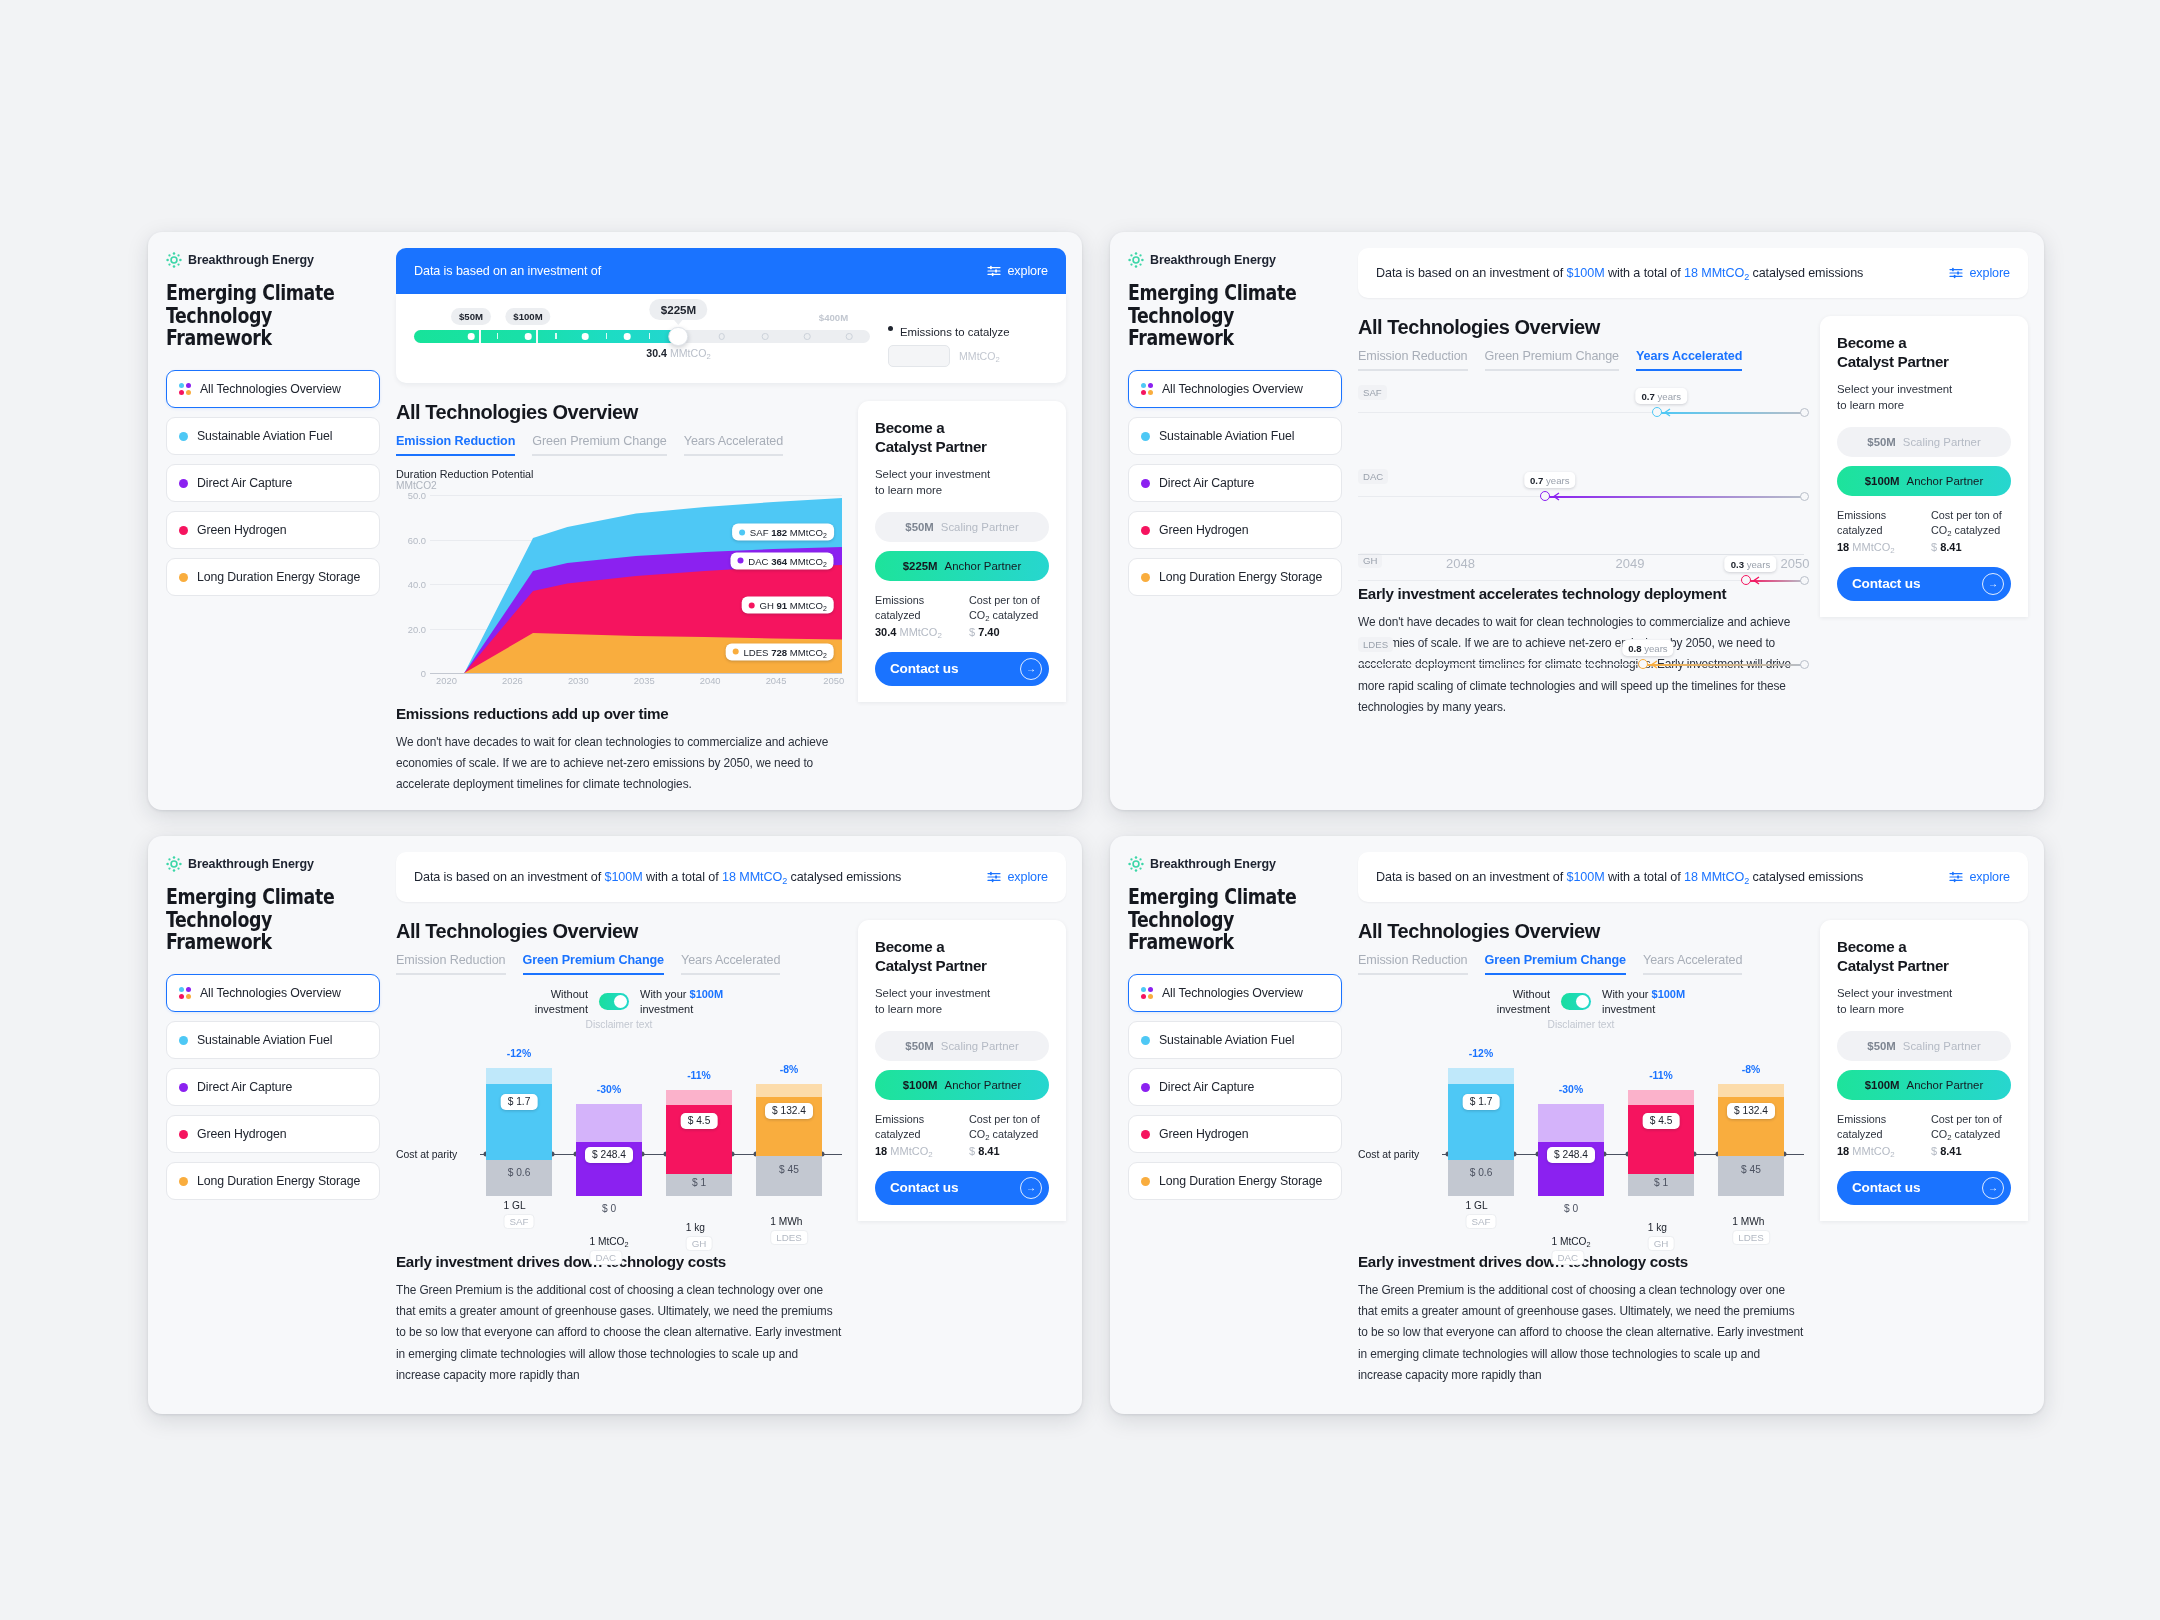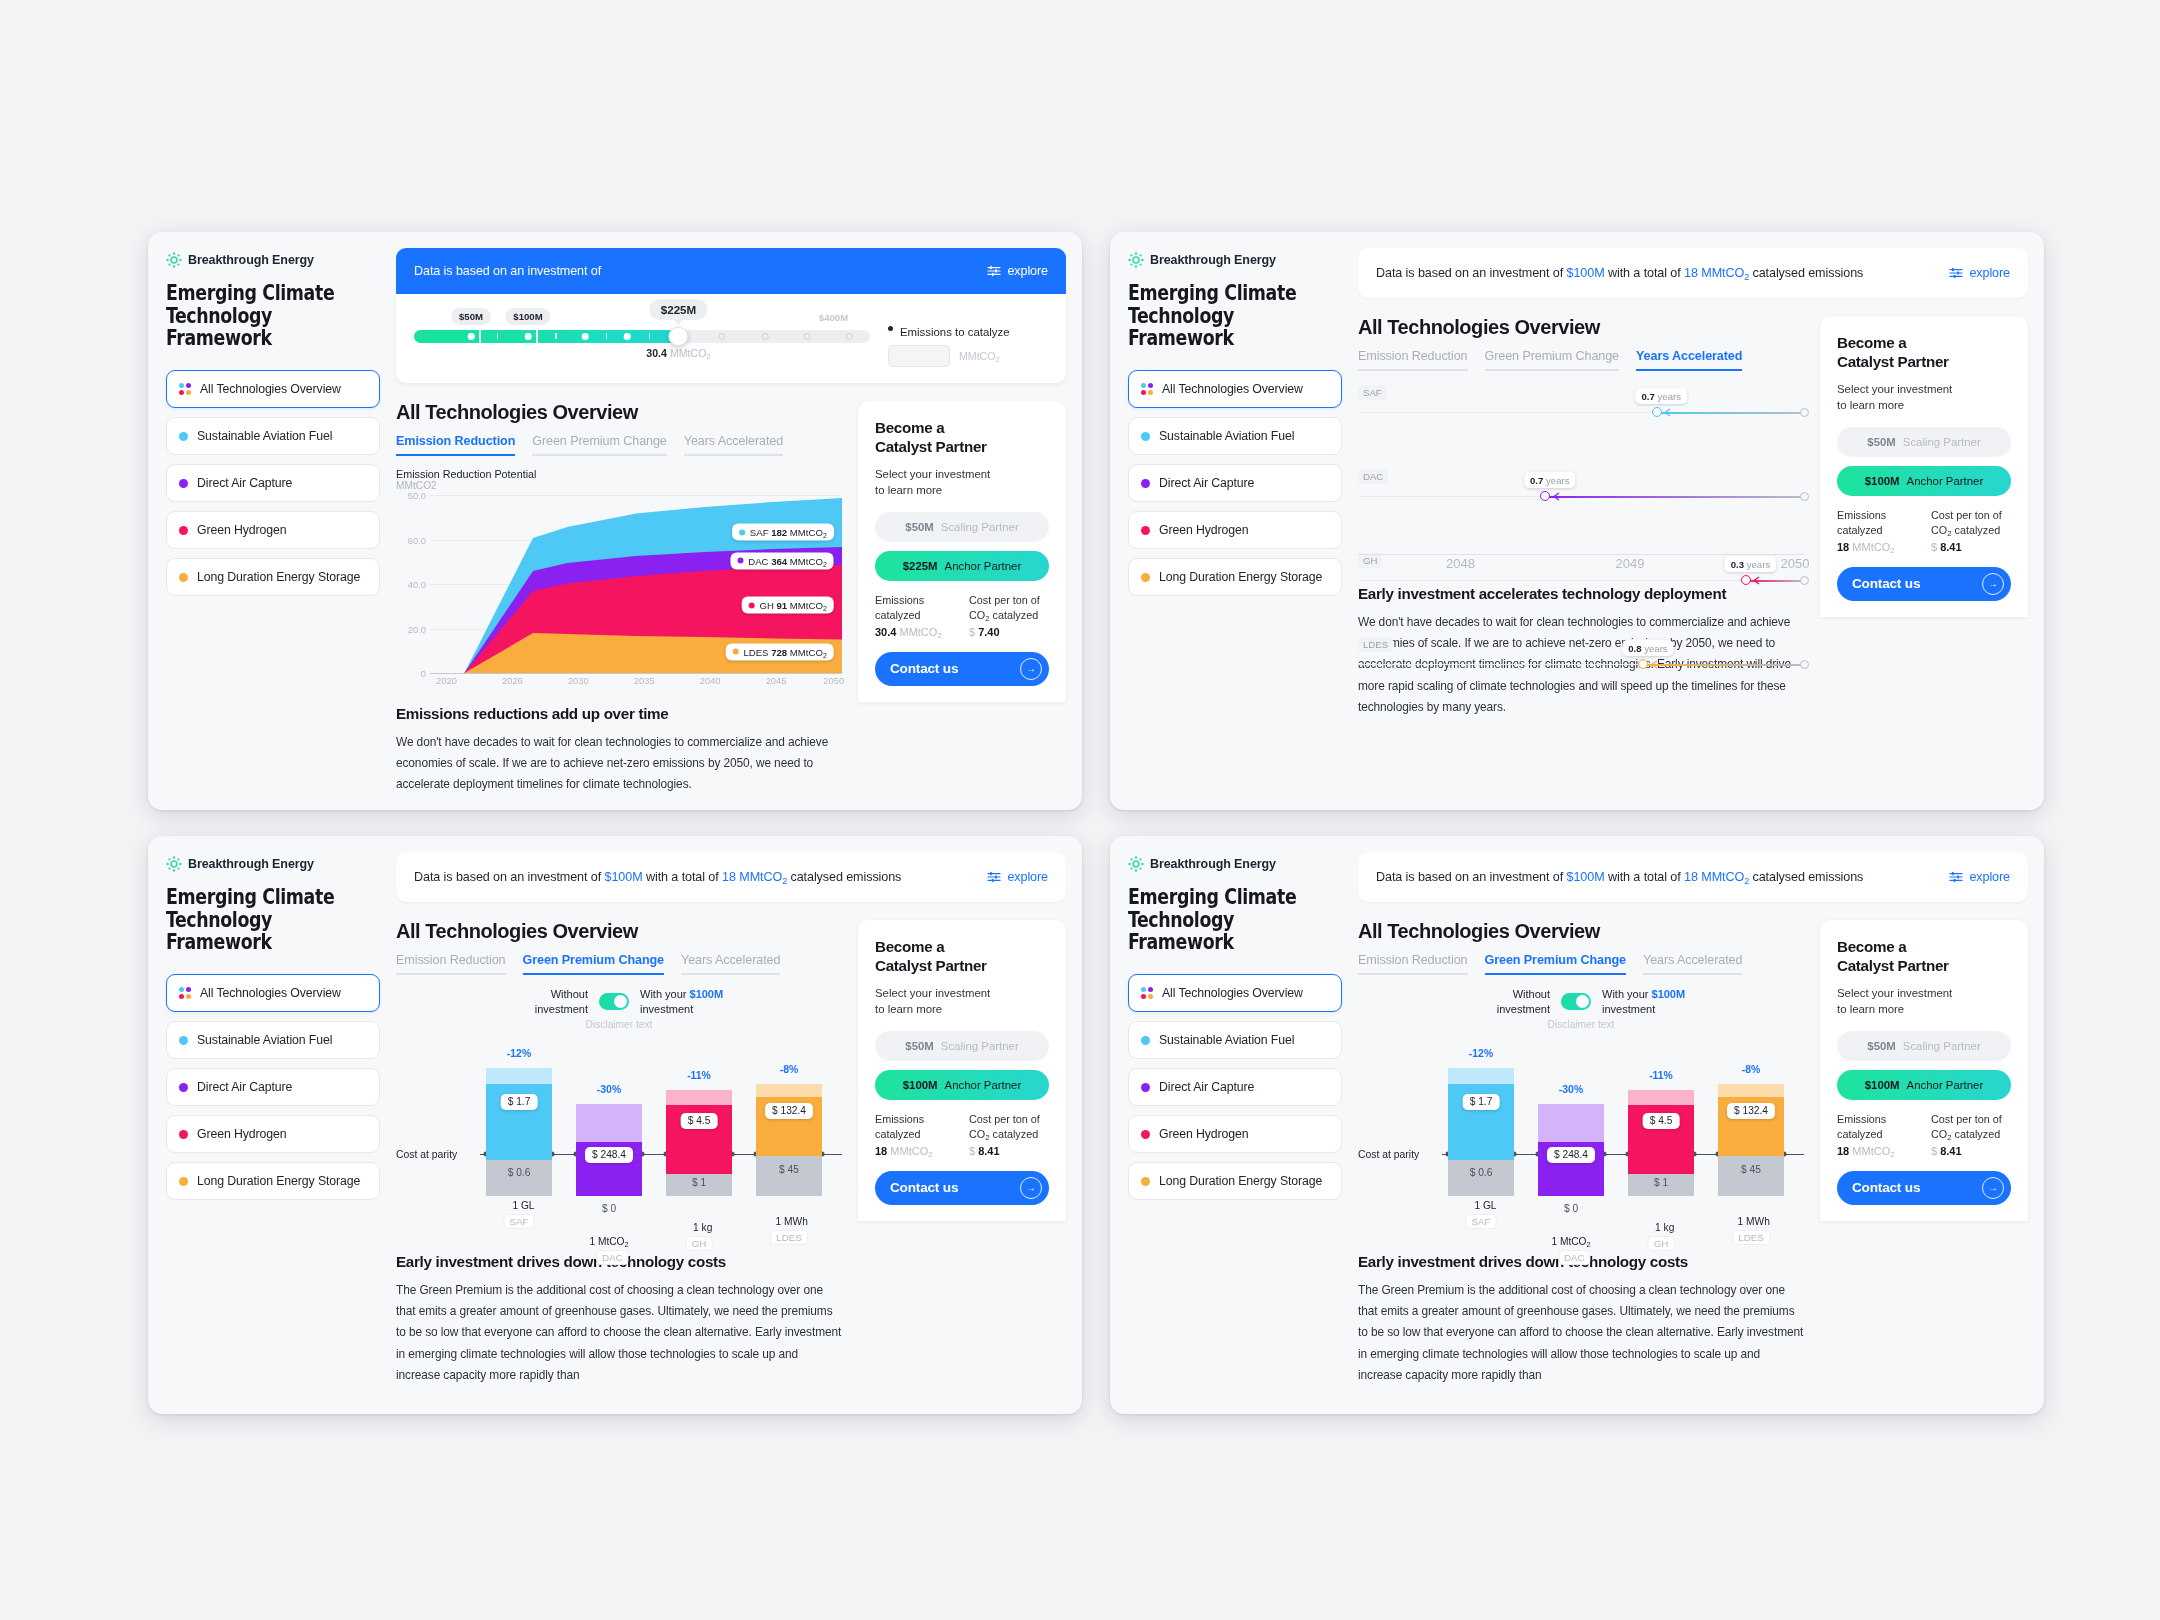--- a/index.html
+++ b/index.html
@@ -199,21 +199,21 @@
   .bar-grey { background: #c3c8d1; position: relative; }
   .bar-pct { position: absolute; left: 50%; transform: translateX(-50%);
     font-size: 10.4px; font-weight: 700; color: #1a73ff; white-space: nowrap; }
   .bar-tag { position: absolute; left: 50%; transform: translateX(-50%);
     background: #fff; border-radius: 5px; box-shadow: 0 1px 3px rgba(20,28,44,.2);
     font-size: 10.2px; color: #20252f; padding: 2.5px 7px; white-space: nowrap; }
   .grey-tag { position: absolute; left: 50%; transform: translateX(-50%);
     font-size: 10.2px; color: #4b5160; white-space: nowrap; }
   .cap-dot { position: absolute; top: 118px; width: 5px; height: 5px; border-radius: 50%;
     background: #4b5160; transform: translate(-50%,-50%); }
-  .bar-xlab { position: absolute; left: 50%; transform: translateX(-50%); text-align: right;
+  .bar-xlab { position: absolute; left: 50%; transform: translateX(-50%); text-align: left;
     white-space: nowrap; }
   .bar-xlab .u { font-size: 10.2px; color: #20252f; font-weight: 500; }
   .bar-xlab .n { font-size: 9.8px; color: #b4bac4; background: #fff;
     border: 1px solid #eceef1; border-radius: 4px; padding: 1px 5px;
     display: inline-block; margin-top: 3px; }
 
   
   .partner {
     width: 208px; flex: 0 0 208px; background: #fff; border-radius: 11px 11px 0 0;
     padding: 18px 17px 0 17px; box-shadow: 0 1px 4px rgba(20,28,44,.07);
@@ -356,21 +356,21 @@
       <div class="body">
         <div class="content">
           <div class="page-title">All Technologies Overview</div>
           <div class="tabs">
             <div class="tab active">Emission Reduction</div>
             <div class="tab">Green Premium Change</div>
             <div class="tab">Years Accelerated</div>
           </div>
 
           <div class="chart-head">
-            <div class="t">Emission Reduction Potential</div>
+            <div class="t">Duration Reduction Potential</div>
             <div class="u">MMtCO2</div>
           </div>
           <div class="area-chart">
             <div class="ax-y">
               <span style="top:0%">50.0</span>
               <span style="top:25%">60.0</span>
               <span style="top:50%">40.0</span>
               <span style="top:75%">20.0</span>
               <span style="top:100%">0</span>
             </div>

